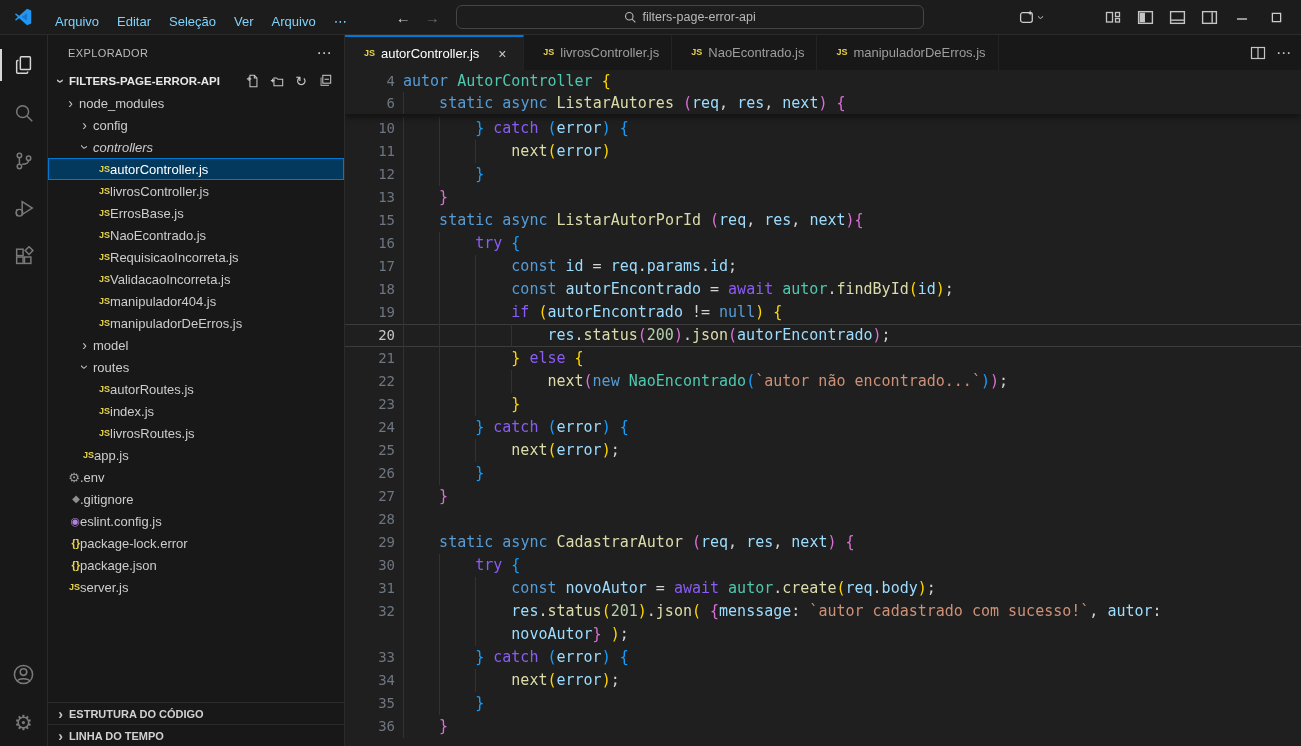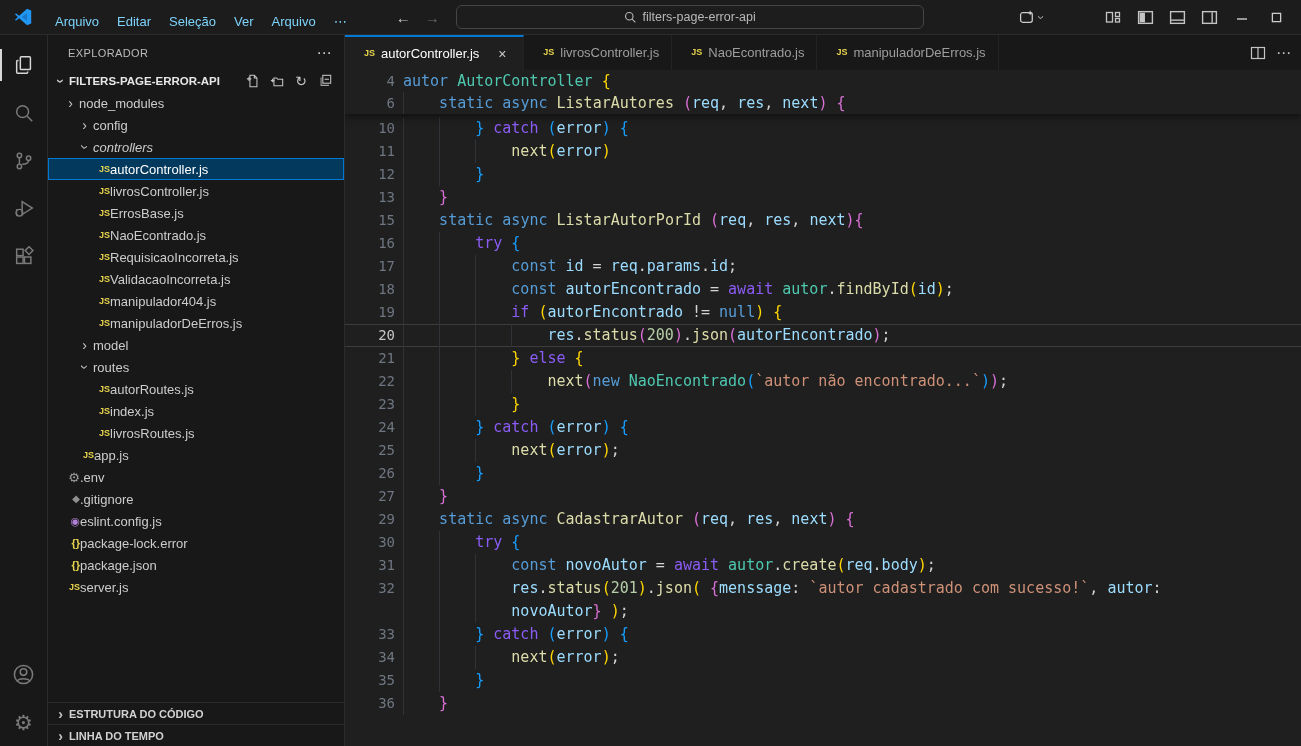--- a/index.html
+++ b/index.html
@@ -408,20 +408,21 @@
             <div class="cl"><span class="ln">18</span><span class="ind"></span><span class="ind"></span><span class="ind"></span><span class="tk-k">const </span><span class="tk-v">autorEncontrado </span><span class="tk-p">= </span><span class="tk-c">await </span><span class="tk-t">autor</span><span class="tk-p">.</span><span class="tk-f">findById</span><span class="tk-g">(</span><span class="tk-v">id</span><span class="tk-g">)</span><span class="tk-p">;</span></div>
             <div class="cl"><span class="ln">19</span><span class="ind"></span><span class="ind"></span><span class="ind"></span><span class="tk-c">if </span><span class="tk-g">(</span><span class="tk-v">autorEncontrado </span><span class="tk-p">!= </span><span class="tk-k">null</span><span class="tk-g">) </span><span class="tk-g">{</span></div>
             <div class="cl cur"><span class="ln">20</span><span class="ind"></span><span class="ind"></span><span class="ind"></span><span class="ind"></span><span class="tk-v">res</span><span class="tk-p">.</span><span class="tk-f">status</span><span class="tk-m">(</span><span class="tk-n">200</span><span class="tk-m">)</span><span class="tk-p">.</span><span class="tk-f">json</span><span class="tk-m">(</span><span class="tk-v">autorEncontrado</span><span class="tk-m">)</span><span class="tk-p">;</span></div>
             <div class="cl"><span class="ln">21</span><span class="ind"></span><span class="ind"></span><span class="ind"></span><span class="tk-g">} </span><span class="tk-c">else </span><span class="tk-g">{</span></div>
             <div class="cl"><span class="ln">22</span><span class="ind"></span><span class="ind"></span><span class="ind"></span><span class="ind"></span><span class="tk-f">next</span><span class="tk-m">(</span><span class="tk-k">new </span><span class="tk-t">NaoEncontrado</span><span class="tk-b">(</span><span class="tk-s">`autor não encontrado...`</span><span class="tk-b">)</span><span class="tk-m">)</span><span class="tk-p">;</span></div>
             <div class="cl"><span class="ln">23</span><span class="ind"></span><span class="ind"></span><span class="ind"></span><span class="tk-g">}</span></div>
             <div class="cl"><span class="ln">24</span><span class="ind"></span><span class="ind"></span><span class="tk-b">} </span><span class="tk-c">catch </span><span class="tk-b">(</span><span class="tk-v">error</span><span class="tk-b">) </span><span class="tk-b">{</span></div>
             <div class="cl"><span class="ln">25</span><span class="ind"></span><span class="ind"></span><span class="ind"></span><span class="tk-f">next</span><span class="tk-g">(</span><span class="tk-v">error</span><span class="tk-g">)</span><span class="tk-p">;</span></div>
             <div class="cl"><span class="ln">26</span><span class="ind"></span><span class="ind"></span><span class="tk-b">}</span></div>
             <div class="cl"><span class="ln">27</span><span class="ind"></span><span class="tk-m">}</span></div>
+            <div class="cl"><span class="ln">28</span><span class="ind"></span></div>
             <div class="cl"><span class="ln">29</span><span class="ind"></span><span class="tk-k">static </span><span class="tk-k">async </span><span class="tk-f">CadastrarAutor </span><span class="tk-m">(</span><span class="tk-v">req</span><span class="tk-p">, </span><span class="tk-v">res</span><span class="tk-p">, </span><span class="tk-v">next</span><span class="tk-m">) </span><span class="tk-m">{</span></div>
             <div class="cl"><span class="ln">30</span><span class="ind"></span><span class="ind"></span><span class="tk-c">try </span><span class="tk-b">{</span></div>
             <div class="cl"><span class="ln">31</span><span class="ind"></span><span class="ind"></span><span class="ind"></span><span class="tk-k">const </span><span class="tk-v">novoAutor </span><span class="tk-p">= </span><span class="tk-c">await </span><span class="tk-t">autor</span><span class="tk-p">.</span><span class="tk-f">create</span><span class="tk-g">(</span><span class="tk-v">req</span><span class="tk-p">.</span><span class="tk-v">body</span><span class="tk-g">)</span><span class="tk-p">;</span></div>
             <div class="cl"><span class="ln">32</span><span class="ind"></span><span class="ind"></span><span class="ind"></span><span class="tk-v">res</span><span class="tk-p">.</span><span class="tk-f">status</span><span class="tk-g">(</span><span class="tk-n">201</span><span class="tk-g">)</span><span class="tk-p">.</span><span class="tk-f">json</span><span class="tk-g">( </span><span class="tk-m">{</span><span class="tk-v">menssage</span><span class="tk-p">: </span><span class="tk-s">`autor cadastrado com sucesso!`</span><span class="tk-p">, </span><span class="tk-v">autor</span><span class="tk-p">:</span></div>
             <div class="cl"><span class="ln"></span><span class="ind"></span><span class="ind"></span><span class="ind"></span><span class="tk-v">novoAutor</span><span class="tk-m">} </span><span class="tk-g">)</span><span class="tk-p">;</span></div>
             <div class="cl"><span class="ln">33</span><span class="ind"></span><span class="ind"></span><span class="tk-b">} </span><span class="tk-c">catch </span><span class="tk-b">(</span><span class="tk-v">error</span><span class="tk-b">) </span><span class="tk-b">{</span></div>
             <div class="cl"><span class="ln">34</span><span class="ind"></span><span class="ind"></span><span class="ind"></span><span class="tk-f">next</span><span class="tk-g">(</span><span class="tk-v">error</span><span class="tk-g">)</span><span class="tk-p">;</span></div>
             <div class="cl"><span class="ln">35</span><span class="ind"></span><span class="ind"></span><span class="tk-b">}</span></div>
             <div class="cl"><span class="ln">36</span><span class="ind"></span><span class="tk-m">}</span></div>
           </div>

